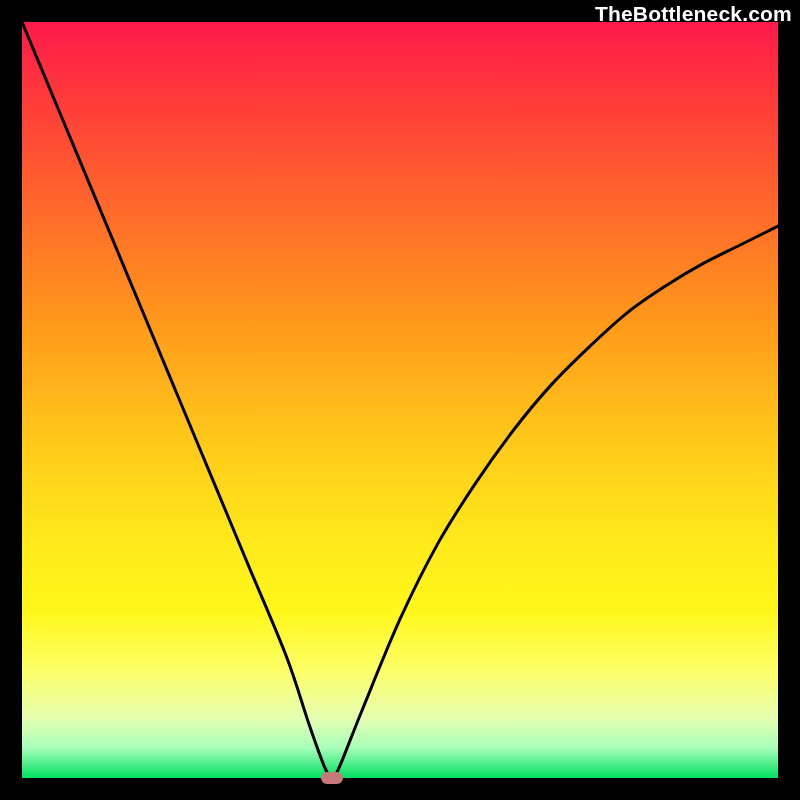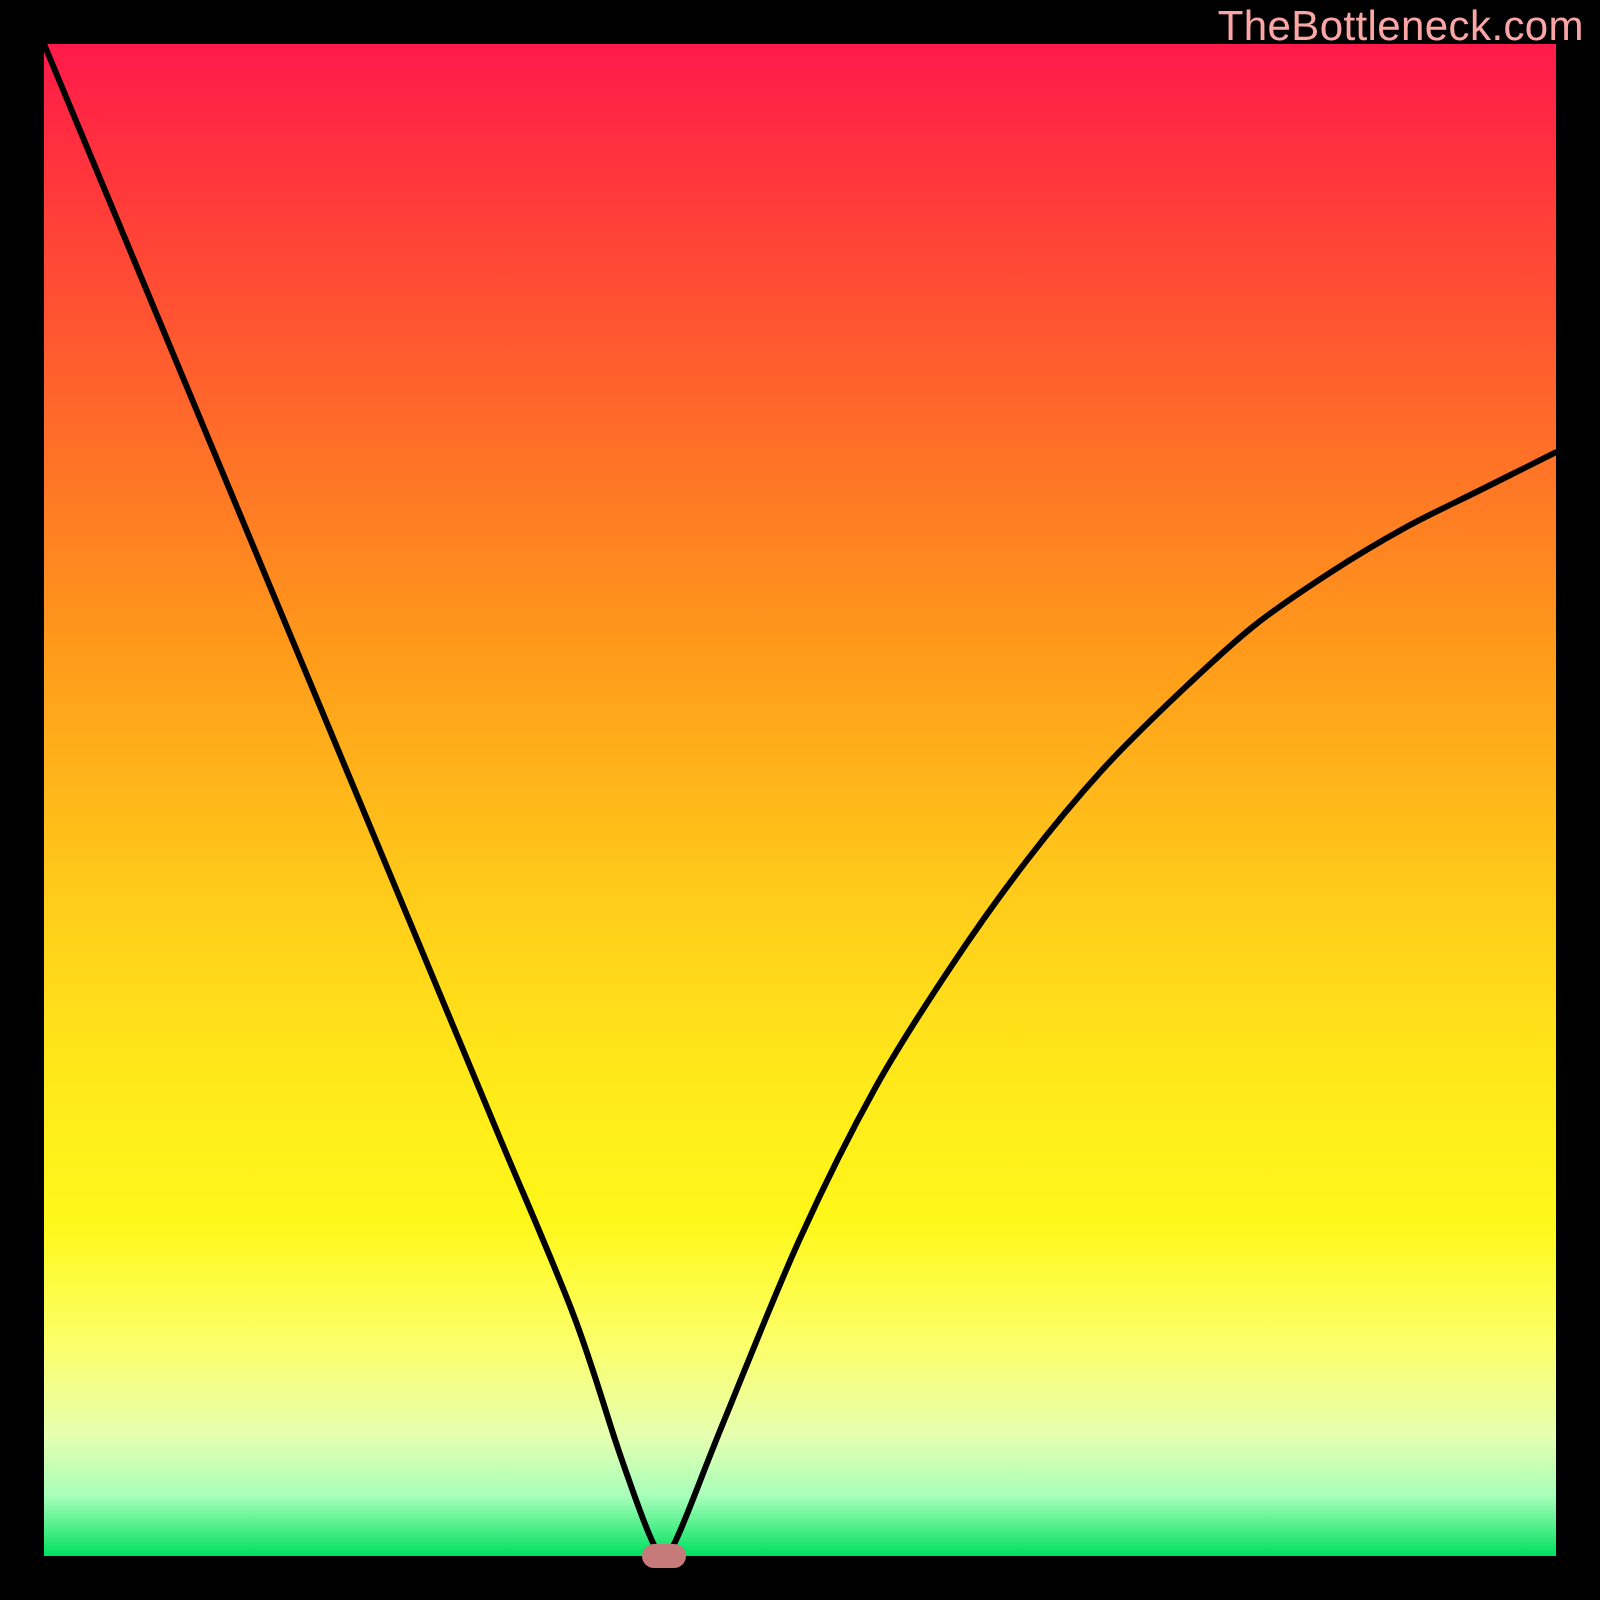--- a/index.html
+++ b/index.html
@@ -44,22 +44,22 @@
     border-radius: 6px;
     background: #c77a7a;
     transform: translate(-50%, -50%);
   }
   .watermark {
     position: absolute;
     top: 2px;
     right: 8px;
     font-family: Arial, Helvetica, sans-serif;
     font-size: 21px;
-    font-weight: 400;
-    color: #fca5a5;
+    font-weight: 700;
+    color: #ffffff;
     letter-spacing: 0.2px;
   }
 </style>
 </head>
 <body>
 
 <div class="frame">
   <div class="watermark">TheBottleneck.com</div>
   <div class="plot">
     <svg class="curve" viewBox="0 0 756 756" preserveAspectRatio="none">

